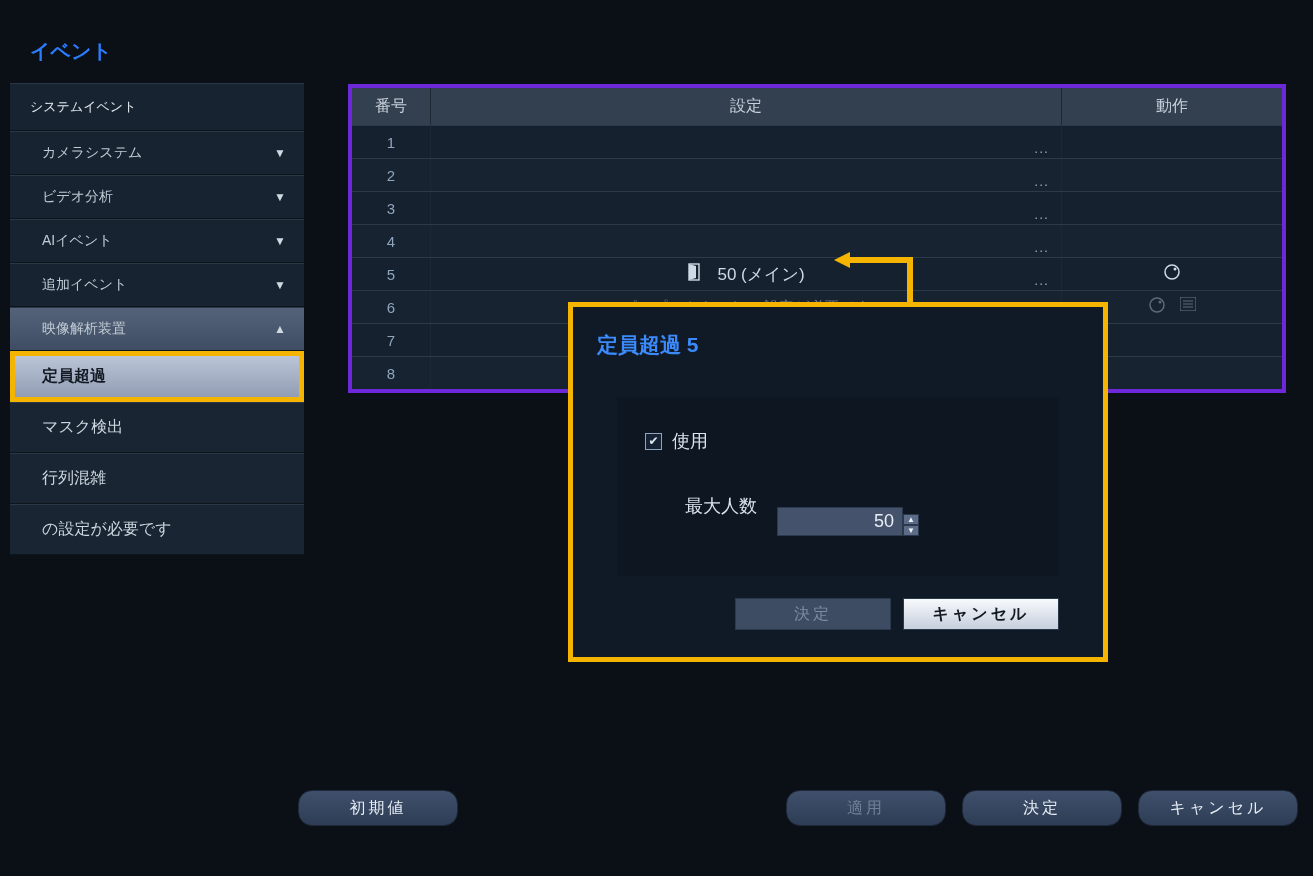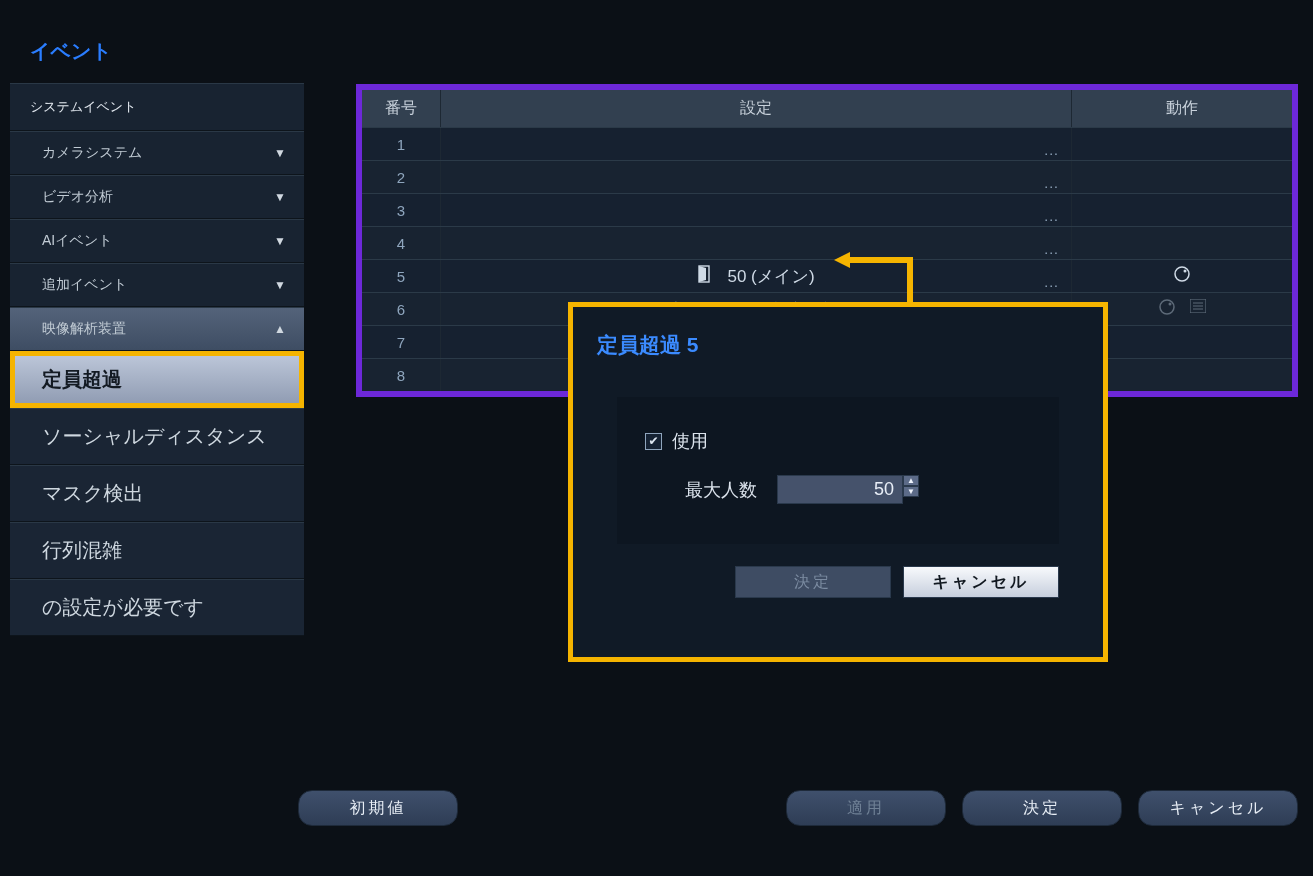--- a/index.html
+++ b/index.html
@@ -51,38 +51,38 @@
   }
   .side-group-parent {
     background: linear-gradient(#54637a, #3e4d63);
     color: #edf3f9;
   }
   .side-sub {
     padding: 14px 20px 14px 32px;
     background: #1a2534;
     border-top: 1px solid #2a3846;
     border-bottom: 1px solid #0d141b;
-    font-size: 20px;
+    font-size: 16px;
     cursor: pointer;
   }
   .side-sub.selected {
     background: linear-gradient(#bfc9db, #8d99b0);
     color: #131a23;
     font-weight: bold;
     outline: 5px solid #f5b400;
     outline-offset: -5px;
   }
 
   
   .table {
     position: absolute;
-    left: 356px;
+    left: 348px;
     top: 84px;
     width: 930px;
-    border: 6px solid #6d28d9;
+    border: 4px solid #6d28d9;
   }
   .thead {
     display: flex;
     background: #324050;
     font-size: 16px;
   }
   .th {
     padding: 8px 0;
     text-align: center;
     border-right: 1px solid #1d2833;
@@ -189,21 +189,22 @@
   }
   .num-row {
     display: flex;
     align-items: center;
     gap: 20px;
     padding-left: 40px;
   }
   .num-label { font-size: 18px; color: #dbe3ec; }
   .spinner {
     display: flex;
-    align-items: flex-start;
+    align-items: flex-end;
+    margin-top: 32px;
   }
   .spin-val {
     width: 108px;
     background: #45526b;
     color: #e8eef7;
     text-align: right;
     padding: 3px 8px;
     font-size: 18px;
     border: 1px solid #2a394c;
   }
@@ -311,23 +312,20 @@
     <span>追加イベント</span>
     <span class="chev">▼</span>
   </div>
   <div class="side-item small side-group-parent">
     <span>映像解析装置</span>
     <span class="chev">▲</span>
   </div>
 
   <div class="side-sub selected">
     <span>定員超過</span>
-  </div>
-  <div class="side-sub">
-    <span>ソーシャルディスタンス</span>
   </div>
   <div class="side-sub">
     <span>マスク検出</span>
   </div>
   <div class="side-sub">
     <span>行列混雑</span>
   </div>
   <div class="side-sub">
     <span>の設定が必要です</span>
   </div>

